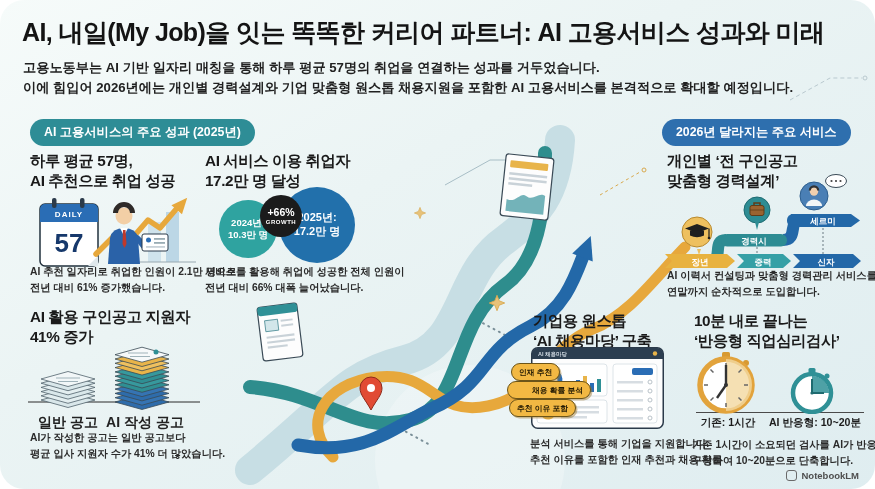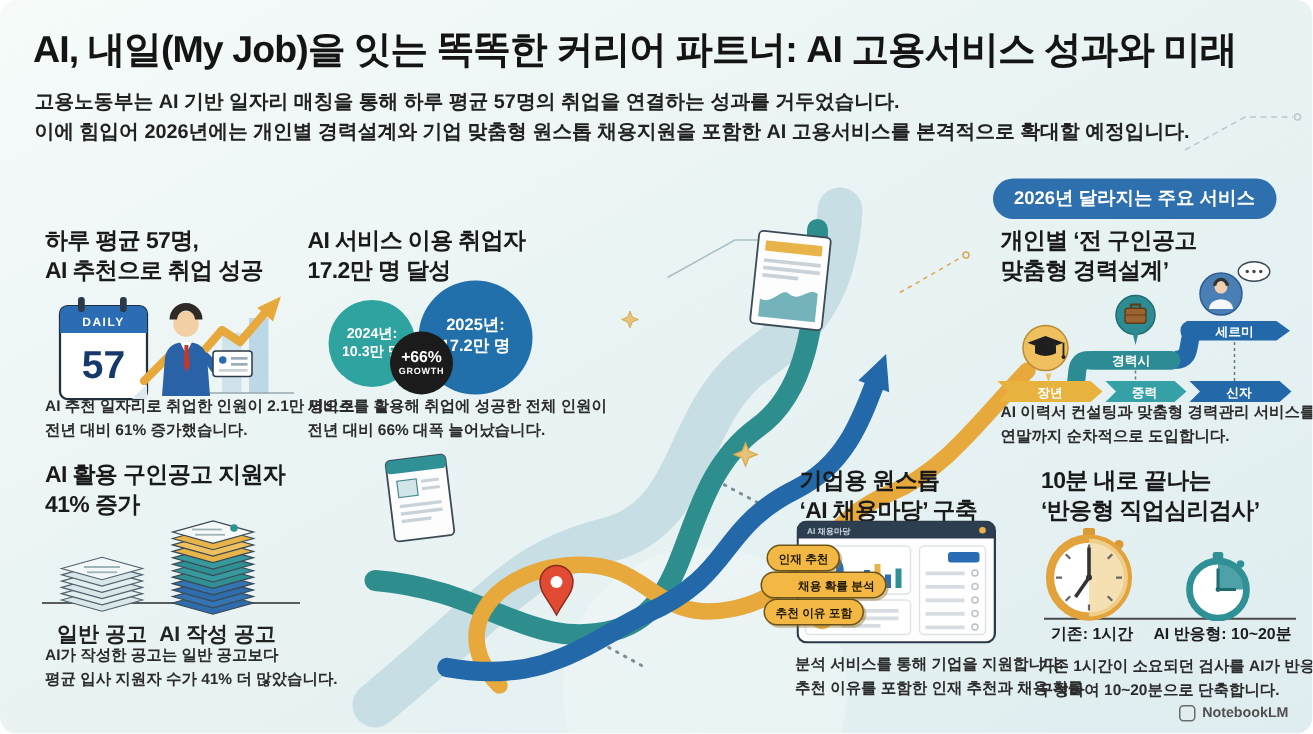--- a/index.html
+++ b/index.html
@@ -1,16 +1,16 @@
 <!DOCTYPE html>
 <html><head>
 <meta charset="utf-8">
 <style>
   body{margin:0;background:#ffffff;font-family:"Liberation Sans","DejaVu Sans",sans-serif;}
-  #canvas{position:relative;width:875px;height:489px;overflow:hidden;border-radius:11px;
+  #canvas{position:relative;width:875px;height:489px;overflow:hidden;border-radius:24px;
     background:linear-gradient(150deg,#f6fbfa 0%,#ebf4f4 40%,#dfedf0 100%);}
   .abs{position:absolute;}
   .title{font-size:25px;font-weight:800;color:#141414;letter-spacing:-0.6px;white-space:nowrap;}
   .sub{font-size:13.2px;font-weight:600;color:#212121;white-space:nowrap;}
   .badge{font-size:12.3px;font-weight:700;color:#fff;padding:5px 14px;border-radius:15px;white-space:nowrap;}
   .ct{font-size:15.3px;font-weight:800;color:#1a1a1a;line-height:1.32;letter-spacing:-0.4px;white-space:nowrap;}
   .cap{font-size:10.3px;font-weight:600;color:#2b2b2b;line-height:1.52;white-space:nowrap;}
   .lbl{font-size:14px;font-weight:700;color:#222;text-align:center;white-space:nowrap;}
   .wlbl{font-size:10.6px;font-weight:700;color:#1c1c1c;text-align:center;white-space:nowrap;}
   .circle{position:absolute;border-radius:50%;display:flex;flex-direction:column;align-items:center;justify-content:center;color:#fff;text-align:center;line-height:1.25;}
@@ -74,20 +74,21 @@
     <g>
       <path d="M 371 410 C 365 399 360 395 360 388 A 11 11 0 1 1 382 388 C 382 395 377 399 371 410 Z" fill="#e14b34" stroke="#8e2a1a" stroke-width="1"></path>
       <circle cx="371" cy="388" r="4" fill="#fff"></circle>
     </g>
   </svg>
 
   <div class="abs title z2" style="left:22px;top:16px;">AI, 내일(My Job)을 잇는 똑똑한 커리어 파트너: AI 고용서비스 성과와 미래</div>
   <div class="abs sub z2" style="left:23px;top:59px;">고용노동부는 AI 기반 일자리 매칭을 통해 하루 평균 57명의 취업을 연결하는 성과를 거두었습니다.</div>
   <div class="abs sub z2" style="left:23px;top:79px;">이에 힘입어 2026년에는 개인별 경력설계와 기업 맞춤형 원스톱 채용지원을 포함한 AI 고용서비스를 본격적으로 확대할 예정입니다.</div>
 
+  <div class="abs badge z2" style="left:30px;top:119px;background:#2e8d96;">AI 고용서비스의 주요 성과 (2025년)</div>
   <div class="abs badge z2" style="left:662px;top:119px;background:#2e6fae;">2026년 달라지는 주요 서비스</div>
 
   <div class="abs ct z2" style="left:30px;top:151px;">
     <div>하루 평균 57명,</div>
     <div>AI 추천으로 취업 성공</div>
   </div>
   <svg class="abs z2" style="left:30px;top:192px;" width="170" height="80" viewBox="0 0 170 80">
     <rect x="118" y="30" width="13" height="40" fill="#cfe3ec"></rect>
     <rect x="136" y="20" width="13" height="50" fill="#bcd7e6"></rect>
     <path d="M 92 70 L 166 70" stroke="#98a8b0" stroke-width="1"></path>
@@ -129,21 +130,21 @@
   </div>
   <div class="abs z2" style="left:205px;top:186px;width:165px;height:80px;">
     <div class="circle" style="left:74px;top:1px;width:76px;height:76px;background:#2270ab;font-size:11px;font-weight:700;z-index:1;">
       <div>2025년:</div>
       <div>17.2만 명</div>
     </div>
     <div class="circle" style="left:14px;top:14px;width:58px;height:58px;background:#2fa3a0;font-size:9.5px;font-weight:700;z-index:2;">
       <div>2024년:</div>
       <div>10.3만 명</div>
     </div>
-    <div class="circle" style="left:55px;top:35px;width:42px;height:42px;background:#1b1b1b;z-index:3;">
+    <div class="circle" style="left:55px;top:9px;width:42px;height:42px;background:#1b1b1b;z-index:3;">
       <div style="font-size:10.5px;font-weight:800;">+66%</div>
       <div style="font-size:6px;font-weight:700;letter-spacing:0.5px;">GROWTH</div>
     </div>
   </div>
   <div class="abs cap z2" style="left:205px;top:264px;">
     <div>서비스를 활용해 취업에 성공한 전체 인원이</div>
     <div>전년 대비 66% 대폭 늘어났습니다.</div>
   </div>
 
   <div class="abs ct z2" style="left:30px;top:307px;">

